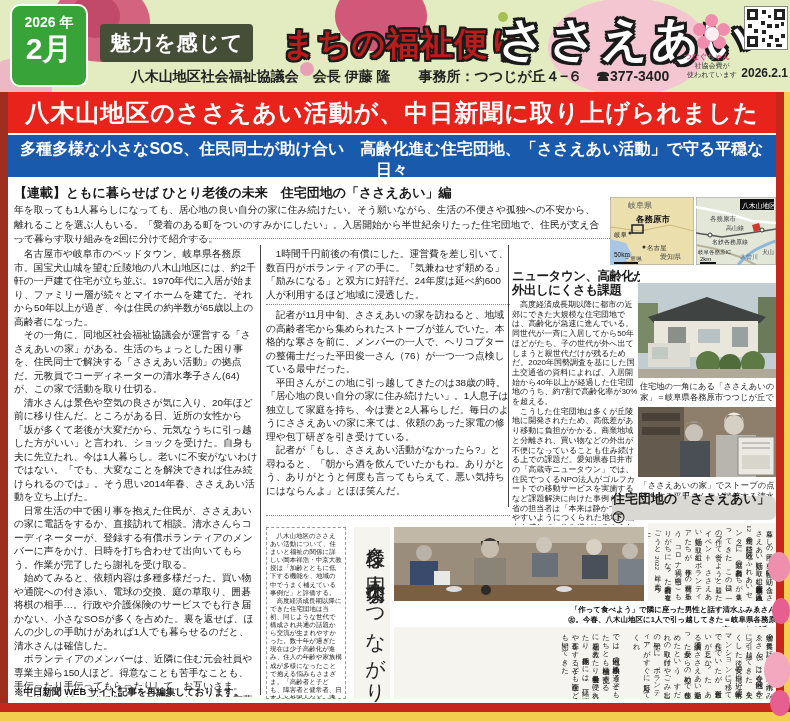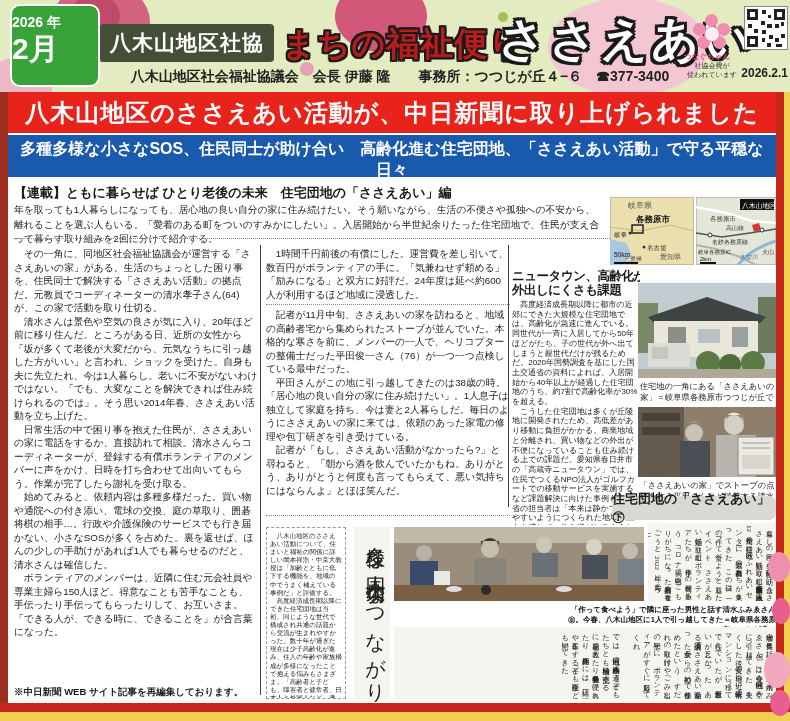--- a/index.html
+++ b/index.html
@@ -2,21 +2,21 @@
 <html><head>
 <meta charset="utf-8">
 <style>
   * { margin:0; padding:0; box-sizing:border-box; }
   body { font-family:"Liberation Sans", sans-serif; }
   .page { position:relative; width:790px; height:721px; background:#fff; overflow:hidden; }
 
   
   .header { position:absolute; left:0; top:0; width:790px; height:92px; background:#e3ecc0; overflow:hidden; }
   .blob { position:absolute; border-radius:50%; }
-  .date-badge { position:absolute; left:10px; top:4px; width:90px; height:83px; background:#38a339; border:2px solid #fff; border-radius:10px; color:#fff; text-align:left; font-weight:bold; }
+  .date-badge { position:absolute; left:10px; top:4px; width:78px; height:83px; background:#38a339; border:2px solid #fff; border-radius:10px; color:#fff; text-align:center; font-weight:bold; }
   .date-badge .y { font-size:14px; margin-top:8px; }
   .date-badge .m { font-size:30px; line-height:1.1; }
   .org-badge { position:absolute; left:100px; top:24px; background:#454f38; color:#fff; font-weight:bold; font-size:21px; padding:5px 10px; border-radius:4px; letter-spacing:1px; }
   .title-a { position:absolute; left:282px; top:22px; font-size:33px; font-weight:bold; color:#b91c1c; letter-spacing:1px;
     text-shadow:-2px -2px 0 #1a1a1a,2px -2px 0 #1a1a1a,-2px 2px 0 #1a1a1a,2px 2px 0 #1a1a1a,0 -2px 0 #1a1a1a,0 2px 0 #1a1a1a,-2px 0 0 #1a1a1a,2px 0 0 #1a1a1a; }
   .title-b { position:absolute; left:498px; top:8px; font-size:47px; font-weight:bold; color:#fff; letter-spacing:3px;
     text-shadow:-3px -3px 0 #1a1a1a,3px -3px 0 #1a1a1a,-3px 3px 0 #1a1a1a,3px 3px 0 #1a1a1a,0 -3px 0 #1a1a1a,0 3px 0 #1a1a1a,-3px 0 0 #1a1a1a,3px 0 0 #1a1a1a; }
   .subtitle { position:absolute; left:90px; top:68px; width:620px; text-align:center; font-size:14px; font-weight:bold; color:#222; }
   .mascot { position:absolute; left:692px; top:14px; width:40px; height:38px; }
   .petal { position:absolute; width:13px; height:13px; border-radius:50%; background:#f08cae; }
@@ -86,21 +86,21 @@
     <div class="blob" style="left:548px;top:-2px;width:160px;height:98px;background:#f3c6d2;"></div>
     <div class="blob" style="left:-18px;top:58px;width:70px;height:60px;background:#edb8c6;"></div>
     <div class="blob" style="left:498px;top:12px;width:10px;height:10px;background:#a8bf54;"></div>
     <div class="blob" style="left:518px;top:30px;width:8px;height:8px;background:#cfe08e;"></div>
     <div class="blob" style="left:300px;top:62px;width:14px;height:14px;background:#e8a0b4;"></div>
 
     <div class="date-badge">
       <div class="y">2026 年</div>
       <div class="m">2月</div>
     </div>
-    <div class="org-badge">八木山地区社協</div>
+    <div class="org-badge">魅力を感じて</div>
     <div class="title-a">まちの福祉便り</div>
     <div class="title-b">ささえあい</div>
     <div class="subtitle">八木山地区社会福祉協議会　会長 伊藤 隆　　事務所：つつじが丘４−６　☎377-3400</div>
 
     <div class="mascot">
       <div class="petal" style="left:13px;top:0;"></div>
       <div class="petal" style="left:1px;top:9px;"></div>
       <div class="petal" style="left:25px;top:9px;"></div>
       <div class="petal" style="left:5px;top:22px;"></div>
       <div class="petal" style="left:21px;top:22px;"></div>
@@ -148,20 +148,21 @@
       <span>中日新聞　令和7（'25）年12月19日朝刊　Webページより</span>
     </div>
   </div>
 
   <div class="content">
     <div class="art-headline">【連載】ともに暮らせば ひとり老後の未来　住宅団地の「ささえあい」編</div>
     <div class="lead">年を取っても1人暮らしになっても、居心地の良い自分の家に住み続けたい。そう願いながら、生活の不便さや孤独への不安から、離れることを選ぶ人もいる。「愛着のある町をついのすみかにしたい」。入居開始から半世紀余りたった住宅団地で、住民が支え合って暮らす取り組みを2回に分けて紹介する。</div>
     <div class="dotsep dot1"></div>
 
     <div class="col col1">
+      <p>名古屋市や岐阜市のベッドタウン、岐阜県各務原市。国宝犬山城を望む丘陵地の八木山地区には、約2千軒の一戸建て住宅が立ち並ぶ。1970年代に入居が始まり、ファミリー層が続々とマイホームを建てた。それから50年以上が過ぎ、今は住民の約半数が65歳以上の高齢者になった。</p>
       <p>その一角に、同地区社会福祉協議会が運営する「ささえあいの家」がある。生活のちょっとした困り事を、住民同士で解決する「ささえあい活動」の拠点だ。元教員でコーディネーターの清水孝子さん(64)が、この家で活動を取り仕切る。</p>
       <p>清水さんは景色や空気の良さが気に入り、20年ほど前に移り住んだ。ところがある日、近所の女性から「坂が多くて老後が大変だから、元気なうちに引っ越した方がいい」と言われ、ショックを受けた。自身も夫に先立たれ、今は1人暮らし。老いに不安がないわけではない。「でも、大変なことを解決できれば住み続けられるのでは」。そう思い2014年春、ささえあい活動を立ち上げた。</p>
       <p>日常生活の中で困り事を抱えた住民が、ささえあいの家に電話をするか、直接訪れて相談。清水さんらコーディネーターが、登録する有償ボランティアのメンバーに声をかけ、日時を打ち合わせて出向いてもらう。作業が完了したら謝礼を受け取る。</p>
       <p>始めてみると、依頼内容は多種多様だった。買い物や通院への付き添い、電球の交換、庭の草取り、囲碁将棋の相手…。行政や介護保険のサービスでも行き届かない、小さなSOSが多くを占めた。裏を返せば、ほんの少しの手助けがあれば1人でも暮らせるのだと、清水さんは確信した。</p>
       <p>ボランティアのメンバーは、近隣に住む元会社員や専業主婦ら150人ほど。得意なことも苦手なことも、手伝ったり手伝ってもらったりして、お互いさま。「できる人が、できる時に、できることを」が合言葉になった。</p>
 
     </div>
     <div class="vdiv v1"></div>
 
     <div class="col col2">

